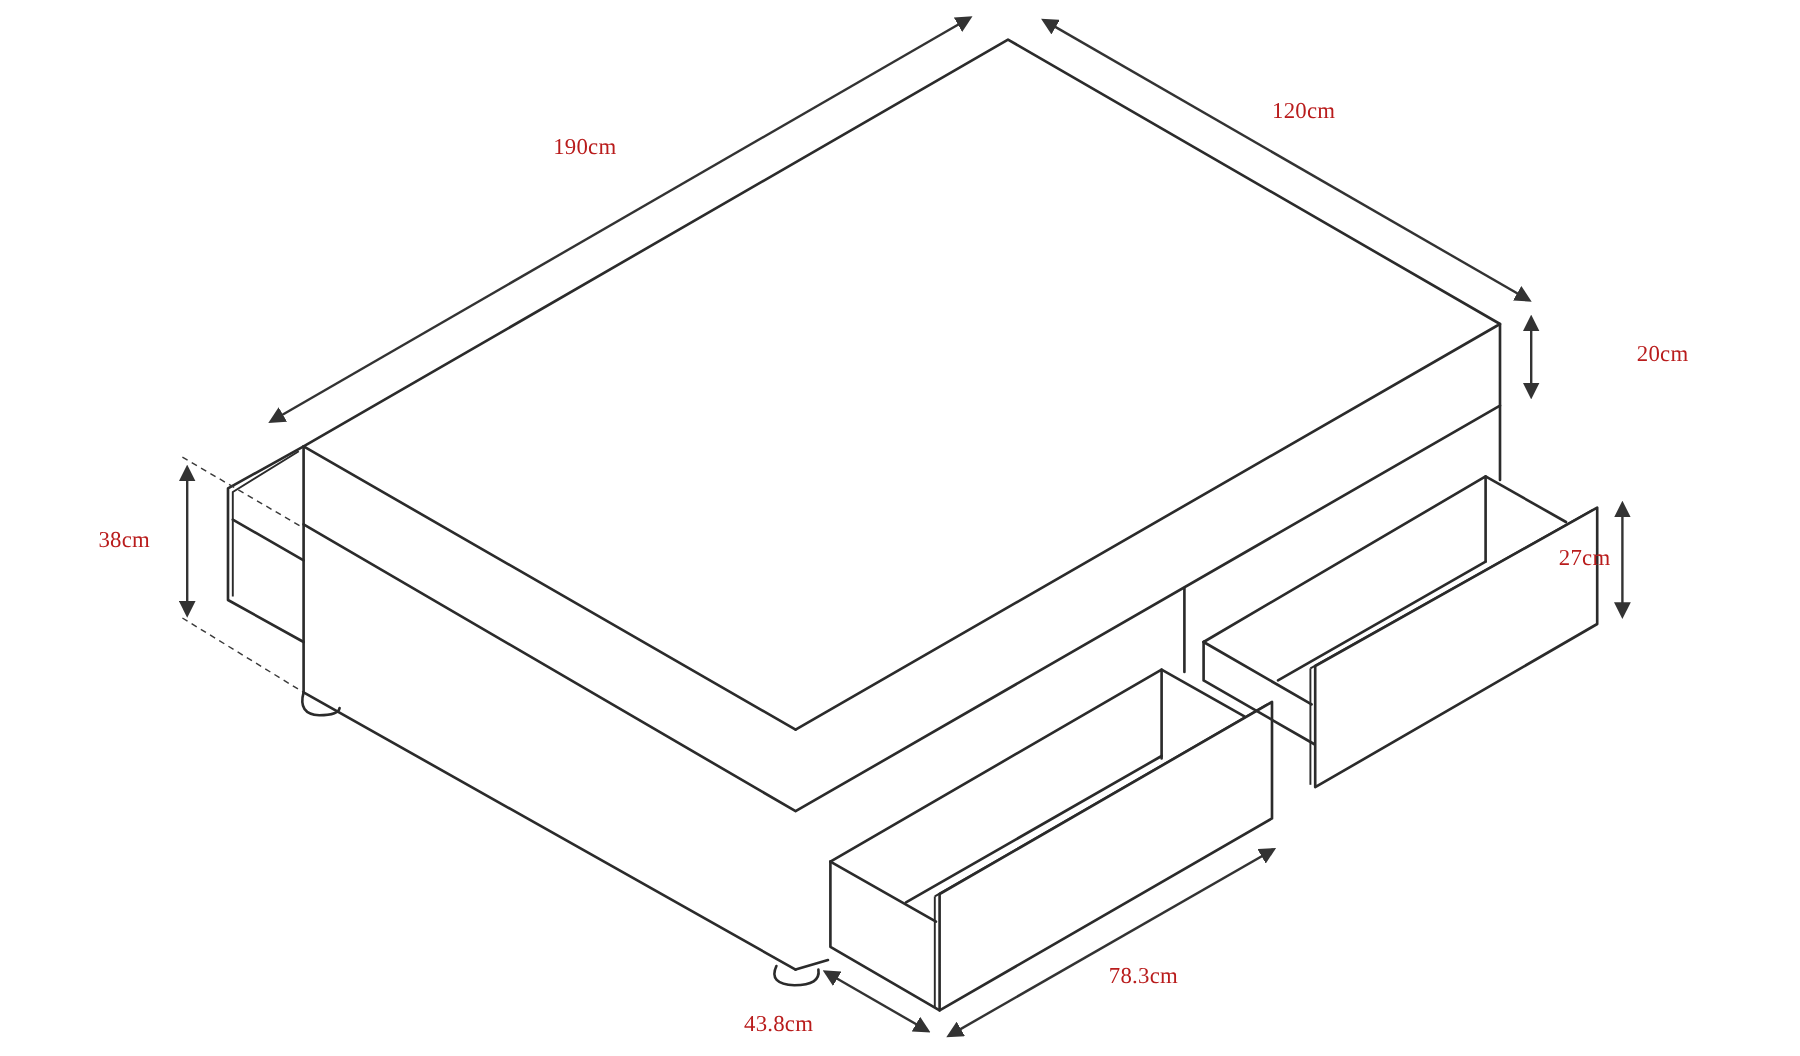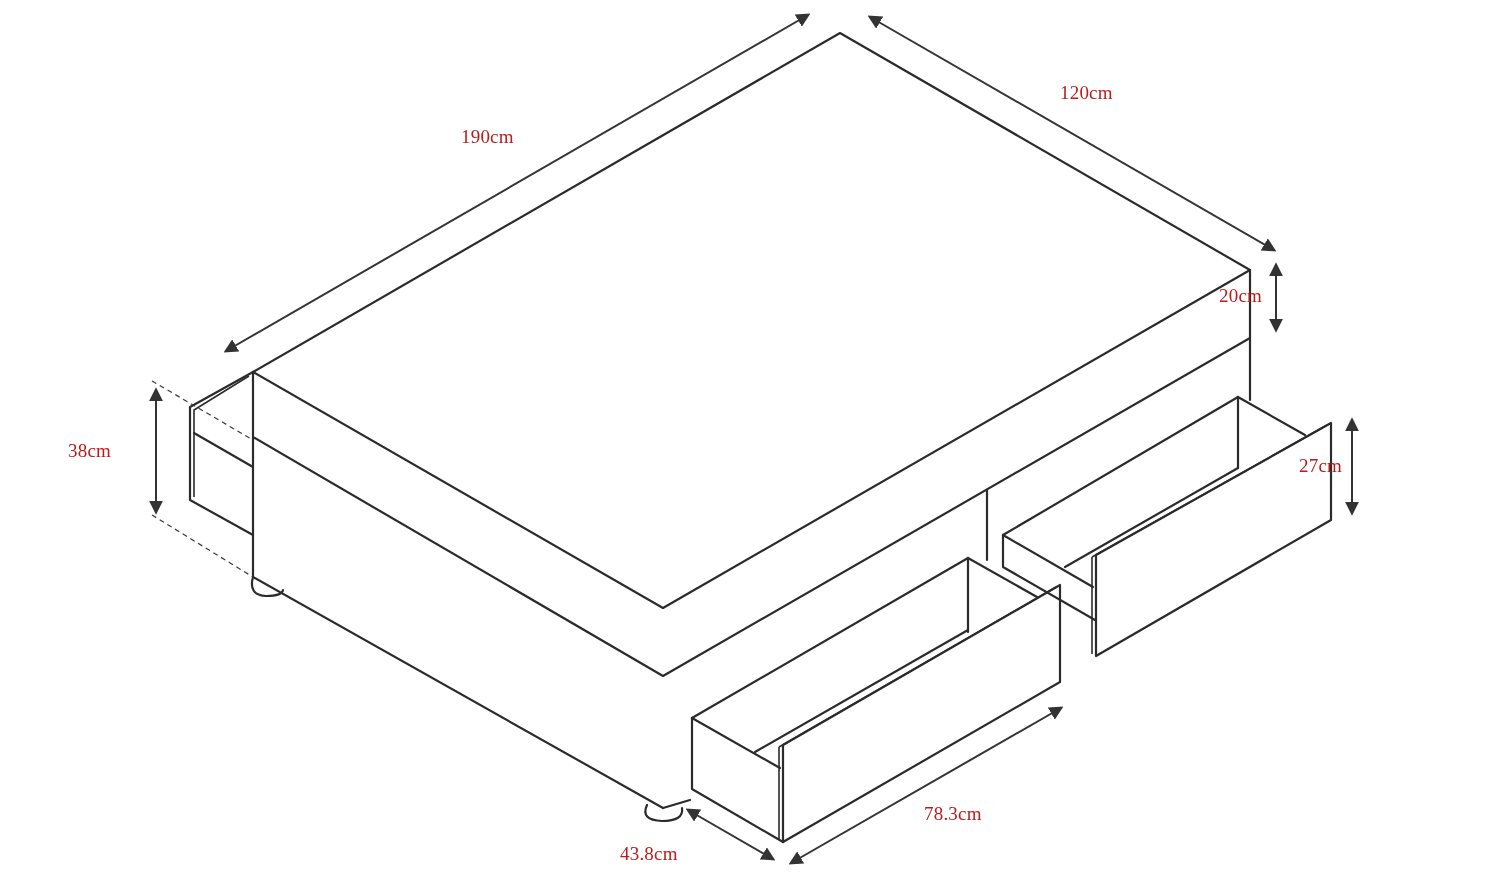--- a/index.html
+++ b/index.html
@@ -91,20 +91,20 @@
       <line class="dim" x1="226" y1="351" x2="808" y2="15" marker-start="url(#arr)" marker-end="url(#arr)"></line>
       <line class="dim" x1="870" y1="17" x2="1274" y2="250" marker-start="url(#arr)" marker-end="url(#arr)"></line>
       <line class="dim" x1="1276" y1="265" x2="1276" y2="330" marker-start="url(#arr)" marker-end="url(#arr)"></line>
       <line class="dim" x1="156" y1="390" x2="156" y2="512" marker-start="url(#arr)" marker-end="url(#arr)"></line>
       <line class="dim" x1="1352" y1="420" x2="1352" y2="513" marker-start="url(#arr)" marker-end="url(#arr)"></line>
       <line class="dim" x1="688" y1="810" x2="773" y2="859" marker-start="url(#arr)" marker-end="url(#arr)"></line>
       <line class="dim" x1="791" y1="863" x2="1061" y2="708" marker-start="url(#arr)" marker-end="url(#arr)"></line>
     </g>
   </svg>
 
-  <div class="label" style="left:461px;top:126px;">190cm</div>
+  <div class="label" style="left:461px;top:112px;">190cm</div>
   <div class="label" style="left:1060px;top:82px;">120cm</div>
-  <div class="label" style="left:1219px;top:285px;">20cm</div>
-  <div class="label" style="left:68px;top:440px;">38cm</div>
+  <div class="label" style="left:1364px;top:285px;">20cm</div>
+  <div class="label" style="left:82px;top:440px;">38cm</div>
   <div class="label" style="left:1299px;top:455px;">27cm</div>
   <div class="label" style="left:620px;top:843px;">43.8cm</div>
   <div class="label" style="left:924px;top:803px;">78.3cm</div>
 </div>
 
 </body></html>

